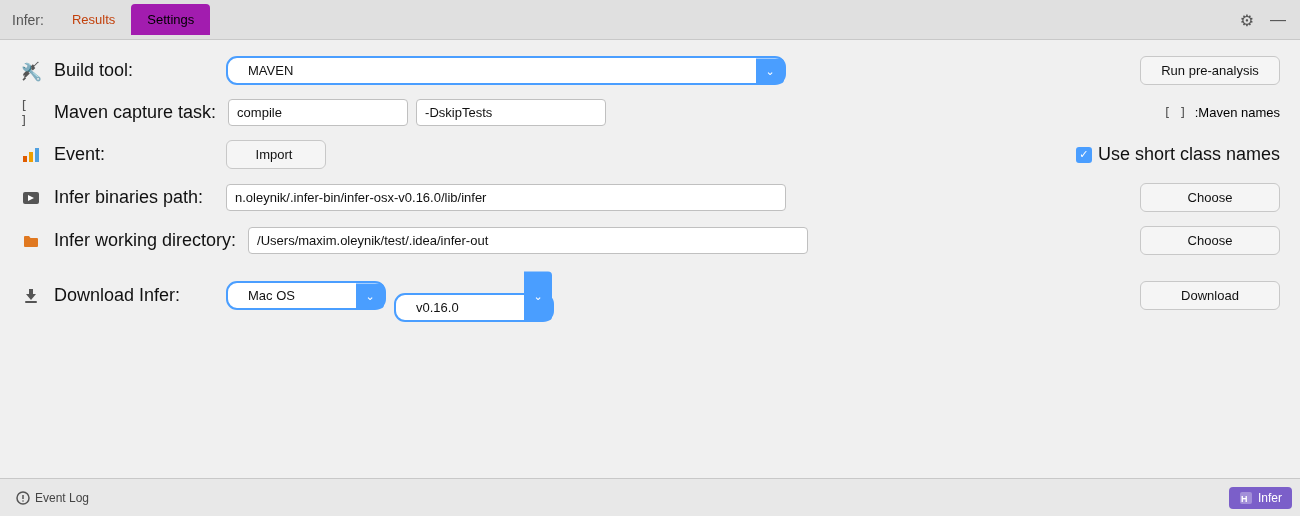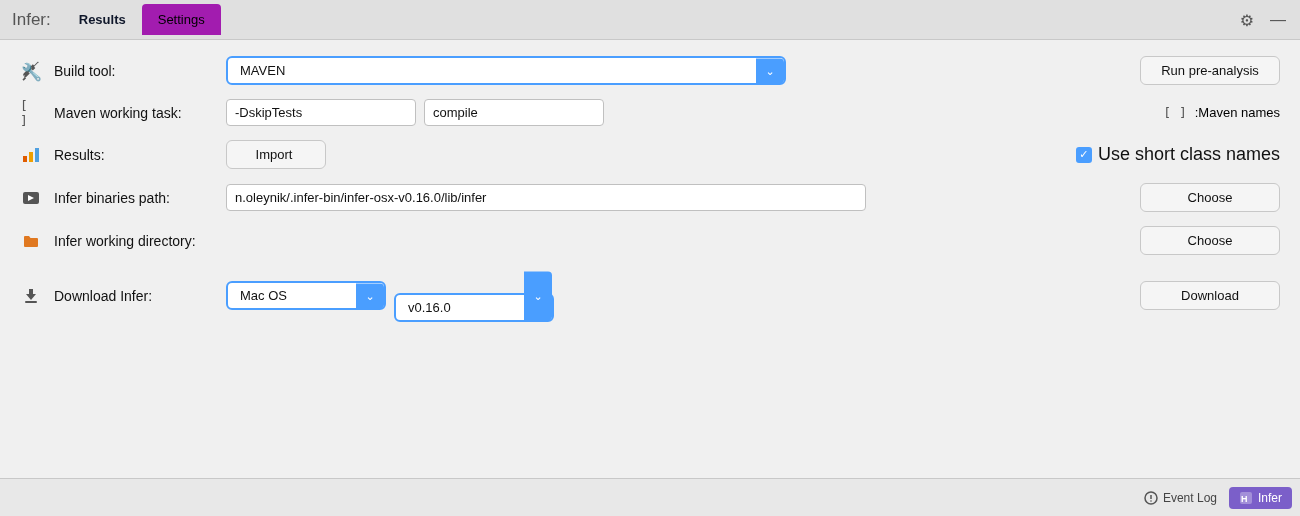--- a/index.html
+++ b/index.html
@@ -31,36 +31,35 @@
       position: relative;
     }
 
     .tab-bar-left {
       display: flex;
       align-items: center;
       gap: 0;
     }
 
     .app-label {
-      font-size: 17px;
+      font-size: 14px;
       color: #555;
       padding: 0 12px 0 4px;
       font-weight: 500;
     }
 
     .tab {
       padding: 8px 16px;
       font-size: 13px;
-      color: #0f172a;
+      color: #c2410c;
       cursor: pointer;
       border-radius: 4px 4px 0 0;
       background: transparent;
       border: none;
       outline: none;
-      font-weight: bold;
     }
 
     .tab.active {
       background: #a21caf;
       color: #000;
       font-weight: 500;
     }
 
     .tab-bar-right {
       position: absolute;
@@ -103,21 +102,21 @@
     .row-icon {
       width: 22px;
       height: 22px;
       display: flex;
       align-items: center;
       justify-content: center;
       flex-shrink: 0;
     }
 
     .row-label {
-      font-size: 14px;
+      font-size: 18px;
       color: #111;
       white-space: nowrap;
       min-width: 160px;
     }
 
     .row-controls {
       display: flex;
       align-items: center;
       gap: 8px;
       flex: 1;
@@ -146,22 +145,22 @@
       position: relative;
       display: inline-flex;
       align-items: center;
     }
 
     .select-input {
       appearance: none;
       -webkit-appearance: none;
       background: #fff;
       border: 2px solid #4a9eff;
-      border-radius: 6px;
-      padding: 5px 32px 5px 12px;
+      border-radius: 11px;
+      padding: 5px 32px 5px 20px;
       font-size: 13px;
       color: #111;
       cursor: pointer;
       outline: none;
     }
 
     .select-arrow {
       position: absolute;
       right: 2px;
       top: 50%;
@@ -222,21 +221,21 @@
       white-space: nowrap;
     }
 
     
     .bottom-bar {
       height: 38px;
       background: #e8e8e8;
       border-top: 1px solid #c8c8c8;
       display: flex;
       align-items: center;
-      justify-content: flex-end;
+      justify-content: space-between;
       padding: 0 8px;
       gap: 4px;
     }
 
     .bottom-btn {
       background: none;
       border: none;
       cursor: pointer;
       font-size: 12px;
       color: #444;
@@ -303,41 +302,41 @@
       </div>
       <div class="row-right">
         <button class="btn btn-wide">Run pre-analysis</button>
       </div>
     </div>
 
     <div class="row">
       <div class="row-icon">
         <span style="font-family:monospace;font-size:13px;color:#555;">[ ]</span>
       </div>
-      <span class="row-label">Maven working task:</span>
-      <div class="row-controls">
+      <span class="row-label">Maven capture task:</span>
+      <div class="row-controls">
+        <input class="text-input" type="text" style="width: 180px;" value="compile">
         <input class="text-input" type="text" style="width: 190px;" value="-DskipTests">
-        <input class="text-input" type="text" style="width: 180px;" value="compile">
       </div>
       <div class="row-right">
         <span style="font-family:monospace;font-size:13px;color:#555;">[ ]</span>
         <span>:Maven names</span>
       </div>
     </div>
 
     <div class="row">
       <div class="row-icon">
 
         <svg width="18" height="18" viewBox="0 0 18 18">
           <rect x="1" y="10" width="4" height="6" fill="#e05c00"></rect>
           <rect x="7" y="6" width="4" height="10" fill="#f0a000"></rect>
           <rect x="13" y="2" width="4" height="14" fill="#50a0e0"></rect>
         </svg>
       </div>
-      <span class="row-label">Results:</span>
+      <span class="row-label">Event:</span>
       <div class="row-controls">
         <button class="btn" style="min-width:100px;padding-left:14px;">Import</button>
       </div>
       <div class="row-right">
         <div class="checkbox-wrapper">
           <div class="checkbox-custom">✓</div>
           <span class="checkbox-label">Use short class names</span>
         </div>
       </div>
     </div>
@@ -345,35 +344,38 @@
     <div class="row">
       <div class="row-icon">
 
         <svg width="18" height="18" viewBox="0 0 18 18">
           <rect x="1" y="3" width="16" height="12" rx="2" fill="#555"></rect>
           <polygon points="6,6 12,9 6,12" fill="#fff"></polygon>
         </svg>
       </div>
       <span class="row-label">Infer binaries path:</span>
       <div class="row-controls">
-        <input class="text-input" type="text" style="width: 640px;" value="n.oleynik/.infer-bin/infer-osx-v0.16.0/lib/infer">
+        <input class="text-input" type="text" style="width: 560px;" value="n.oleynik/.infer-bin/infer-osx-v0.16.0/lib/infer">
       </div>
       <div class="row-right">
         <button class="btn btn-wide">Choose</button>
       </div>
     </div>
 
     <div class="row">
       <div class="row-icon">
 
         <svg width="18" height="18" viewBox="0 0 18 18">
           <path d="M2 5 Q2 4 3 4 L7 4 L8.5 6 L15 6 Q16 6 16 7 L16 14 Q16 15 15 15 L3 15 Q2 15 2 14 Z" fill="#e07820"></path>
         </svg>
       </div>
       <span class="row-label">Infer working directory:</span>
+      <div class="row-controls">
+        <input class="text-input" type="text" style="width: 560px;" value="/Users/maxim.oleynik/test/.idea/infer-out">
+      </div>
       <div class="row-right">
         <button class="btn btn-wide">Choose</button>
       </div>
     </div>
 
     <div class="row">
       <div class="row-icon">
 
         <svg width="18" height="18" viewBox="0 0 18 18">
           <rect x="3" y="14" width="12" height="2" rx="1" fill="#555"></rect>

